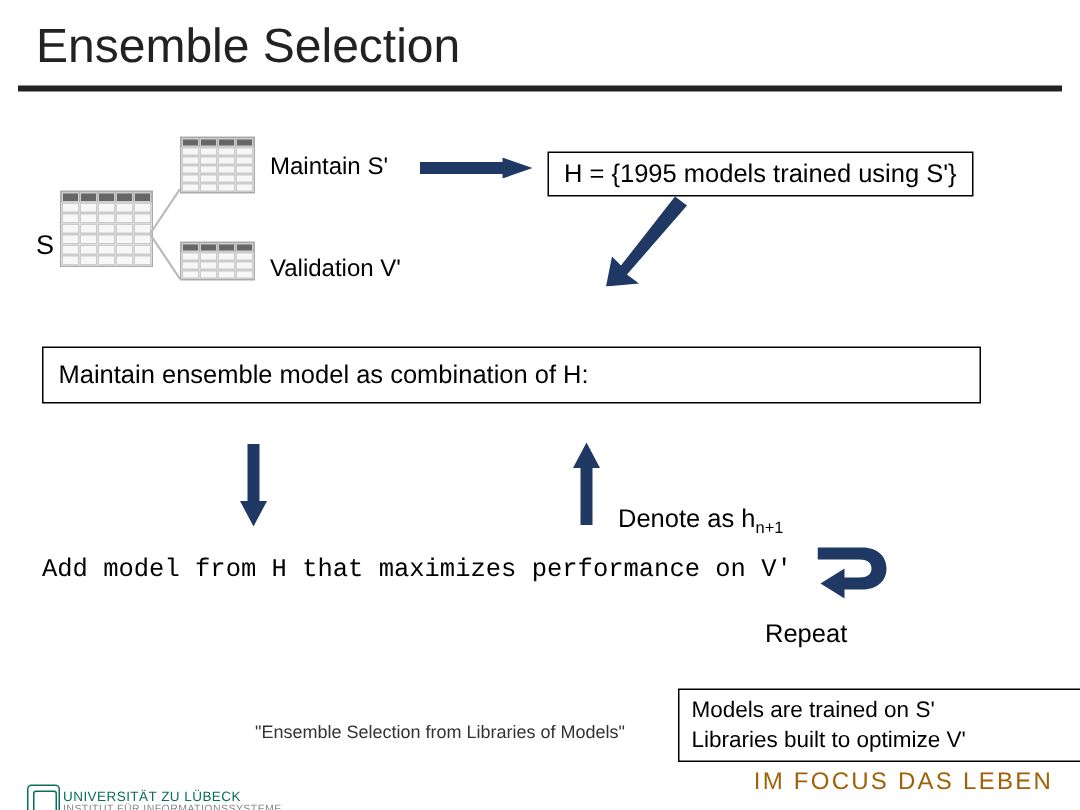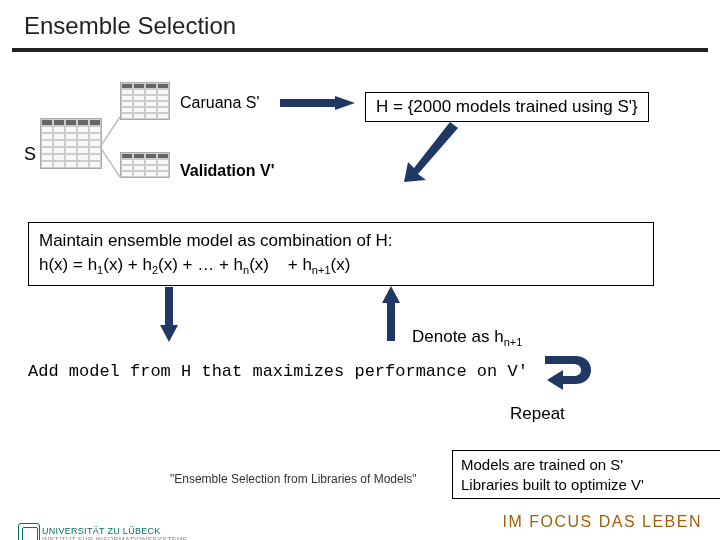--- a/index.html
+++ b/index.html
@@ -5,21 +5,21 @@
   * { box-sizing: border-box; margin: 0; padding: 0; }
   body {
     width: 720px;
     height: 540px;
     font-family: Arial, Helvetica, sans-serif;
     background: #fff;
     position: relative;
     overflow: hidden;
   }
   .title {
-    font-size: 24px;
+    font-size: 32px;
     font-weight: 400;
     padding: 12px 11px 8px 24px;
     color: #222;
   }
   .title-underline {
     height: 4px;
     background: #222;
     margin: 0 12px 0 12px;
   }
   .content {
@@ -37,21 +37,21 @@
   }
   .mini-table .row { display:flex; }
   .mini-table .cell { width:12px; height:6px; border:0.5px solid #ccc; background:#f7f7f7;}
   .mini-table .hdr .cell { background:#666; }
   .table-s { left: 40px; top: 66px; width:62px; }
   .table-s .cell{width:12px;height:7px;}
   .table-tr { left: 120px; top: 30px; width:50px; }
   .table-va { left: 120px; top: 100px; width:50px; }
   .label-s { position:absolute; left:24px; top:92px; font-size:18px; }
   .label-training { position:absolute; left:180px; top:42px; font-size:16px; }
-  .label-validation { position:absolute; left:180px; top:110px; font-size:16px;font-weight:bold; }
+  .label-validation { position:absolute; left:180px; top:110px; font-size:16px; }
   .split-lines {
     position:absolute; left:100px; top:60px; width:20px; height:70px;
   }
   .box-h {
     position:absolute;
     left:365px; top:40px;
     border:1.5px solid #000;
     padding:4px 10px;
     font-size:17px;
     background:#fff;
@@ -276,41 +276,35 @@
         <div class="cell"></div>
       </div>
   </div>
 
   <svg class="split-lines" viewBox="0 0 20 70">
     <line x1="0" y1="35" x2="20" y2="5" stroke="#bbb" stroke-width="1.5"></line>
     <line x1="0" y1="35" x2="20" y2="65" stroke="#bbb" stroke-width="1.5"></line>
   </svg>
 
   <div class="label-s">S</div>
-  <div class="label-training">Caruana S'</div>
+  <div class="label-training">Maintain S'</div>
   <div class="label-validation">Validation V'</div>
 
   <svg class="arrow-h block-arrow" viewBox="0 0 75 14">
     <path d="M0,3 L55,3 L55,0 L75,7 L55,14 L55,11 L0,11 Z"></path>
   </svg>
 
-  <div class="box-h">H = {2000 models trained using S'}</div>
+  <div class="box-h">H = {1995 models trained using S'}</div>
 
   <svg class="arrow-v block-arrow" viewBox="0 0 60 60">
     <path d="M50,0 L58,6 L18,52 L26,58 L4,60 L8,40 L14,46 Z"></path>
   </svg>
 
   <div class="box-ensemble">
     <div>Maintain ensemble model as combination of H:</div>
-    <div>
-      <span>h(x) = h</span><span class="sub">1</span><span>(x) + h</span><span class="sub">2</span><span>(x) + … + h</span><span class="sub">n</span><span>(x)</span>
-      <span class="extra-term">
-        <span>+ h</span><span class="sub">n+1</span><span>(x)</span>
-      </span>
-    </div>
   </div>
 
   <svg class="arrow-down block-arrow" viewBox="0 0 18 55">
     <path d="M5,0 L13,0 L13,38 L18,38 L9,55 L0,38 L5,38 Z"></path>
   </svg>
 
   <svg class="arrow-up block-arrow" viewBox="0 0 18 55">
     <path d="M9,0 L18,17 L13,17 L13,55 L5,55 L5,17 L0,17 Z"></path>
   </svg>
 

